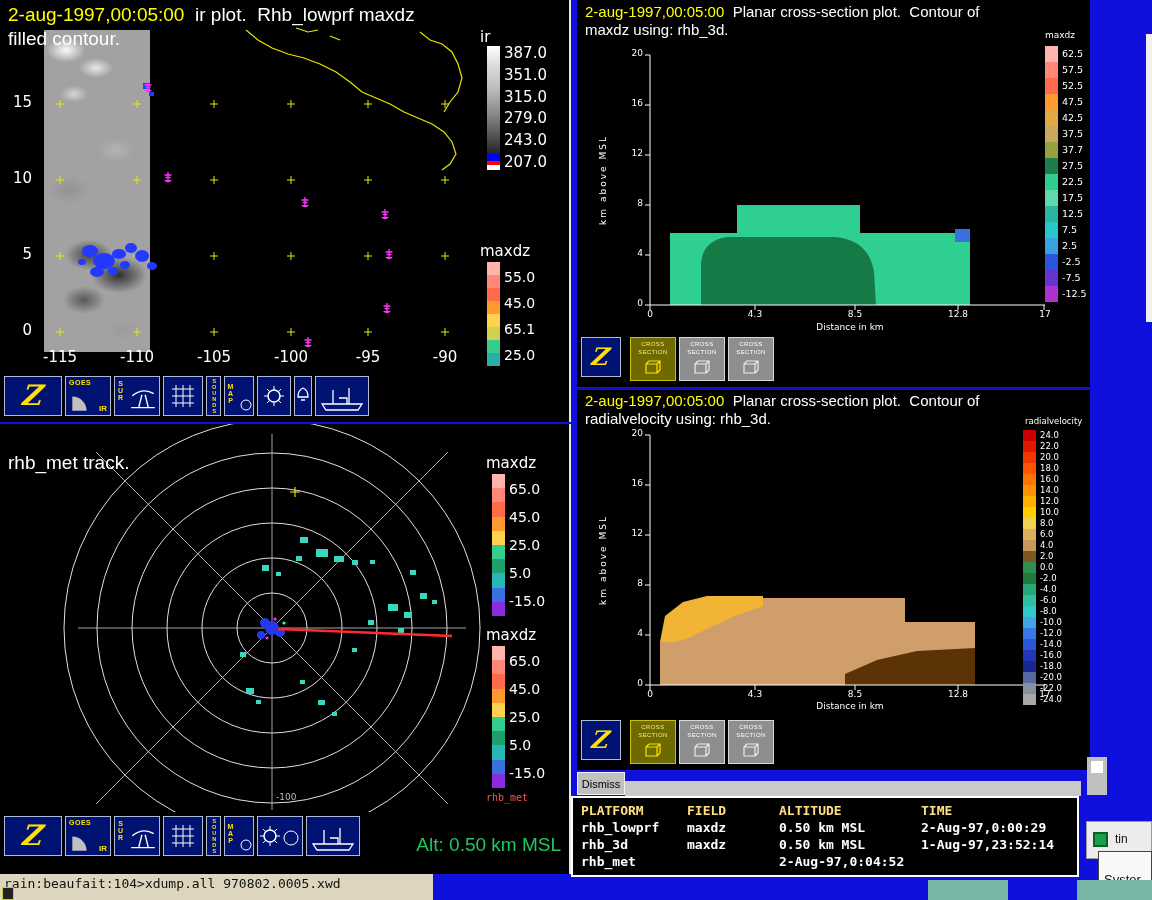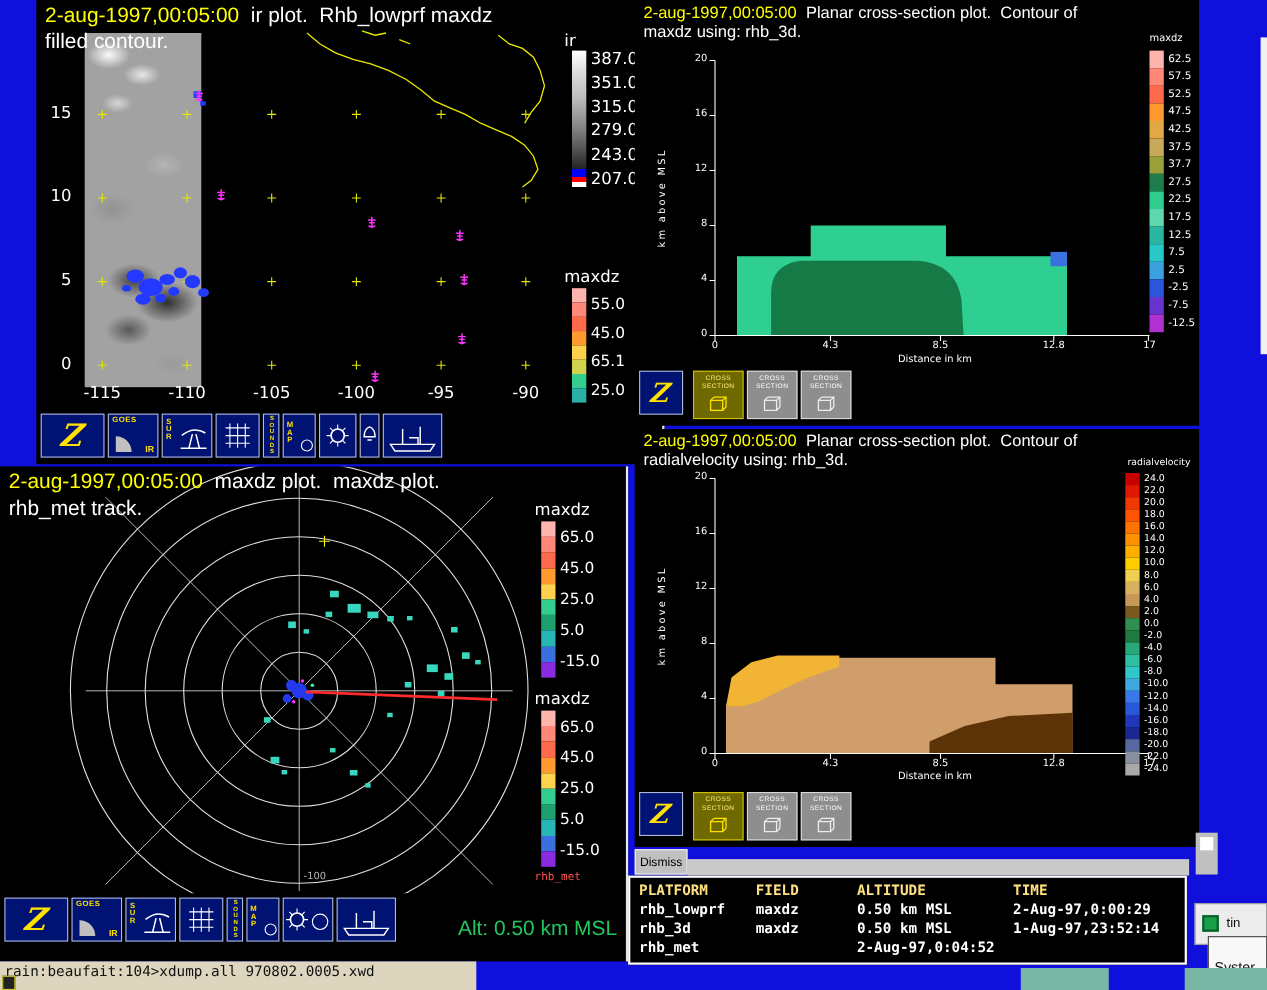--- a/index.html
+++ b/index.html
@@ -1,18 +1,18 @@
 <!DOCTYPE html>
 <html><head>
 <meta charset="utf-8">
 <style>
   html,body{margin:0;padding:0;background:#000;}
   #desktop{position:relative;width:1152px;height:900px;overflow:hidden;font-family:"Liberation Sans",sans-serif;}
   .panel{position:absolute;background:#000;overflow:hidden;color:#fff;}
-  #ir-panel{left:0;top:0;width:571px;height:422px;border-right:2px solid #e8e8e8;box-sizing:border-box;margin-left:33px;}
+  #ir-panel{left:0;top:0;width:571px;height:422px;border-right:2px solid #e8e8e8;box-sizing:border-box;}
   #radar-panel{left:0;top:424px;width:571px;height:450px;border-right:2px solid #e8e8e8;box-sizing:border-box;}
   #xs1{left:577px;top:0;width:513px;height:387px;}
   #xs2{left:577px;top:390px;width:513px;height:380px;}
 
   .ptitle{position:absolute;left:8px;white-space:pre;line-height:1.15;}
   .big{font-size:19px;}
   .small{font-size:15px;}
   .t-time{color:#ffff00;}
   .t-main{color:#ffffff;}
 
@@ -290,21 +290,20 @@
         <circle cx="280" cy="208" r="5" fill="#2438ee"></circle>
           <circle cx="261" cy="211" r="4" fill="#2438ee"></circle>
         <circle cx="275" cy="195" r="1.6" fill="#ff30ff"></circle>
           <circle cx="267" cy="214" r="1.6" fill="#ff30ff"></circle>
         <circle cx="284" cy="199" r="1.6" fill="#30ffb0"></circle>
       </g>
       <path d="M278 205 L452 212" stroke="#ff2a2a" stroke-width="2.4"></path>
       <path d="M290 68h10M295 63v10" stroke="#ffff00" stroke-width="1"></path>
     </svg>
 
-    <div class="ptitle big" style="top:4px"><span class="t-time">2-aug-1997,00:05:00</span><span class="t-main">  maxdz plot.  maxdz plot.</span></div>
     <div class="ptitle big t-main" style="top:28px">rhb_met track.</div>
 
     <div class="cb-label" style="left:486px;top:30px;font-size:15px">maxdz</div>
     <div class="segbar" style="left:492px;top:50px;width:13px;height:142px">
         <div style="flex: 1 1 0%; background: rgb(255, 180, 172);"></div>
         <div style="flex: 1 1 0%; background: rgb(255, 136, 120);"></div>
         <div style="flex: 1 1 0%; background: rgb(255, 106, 74);"></div>
         <div style="flex: 1 1 0%; background: rgb(255, 154, 48);"></div>
         <div style="flex: 1 1 0%; background: rgb(255, 210, 77);"></div>
         <div style="flex: 1 1 0%; background: rgb(53, 204, 144);"></div>

